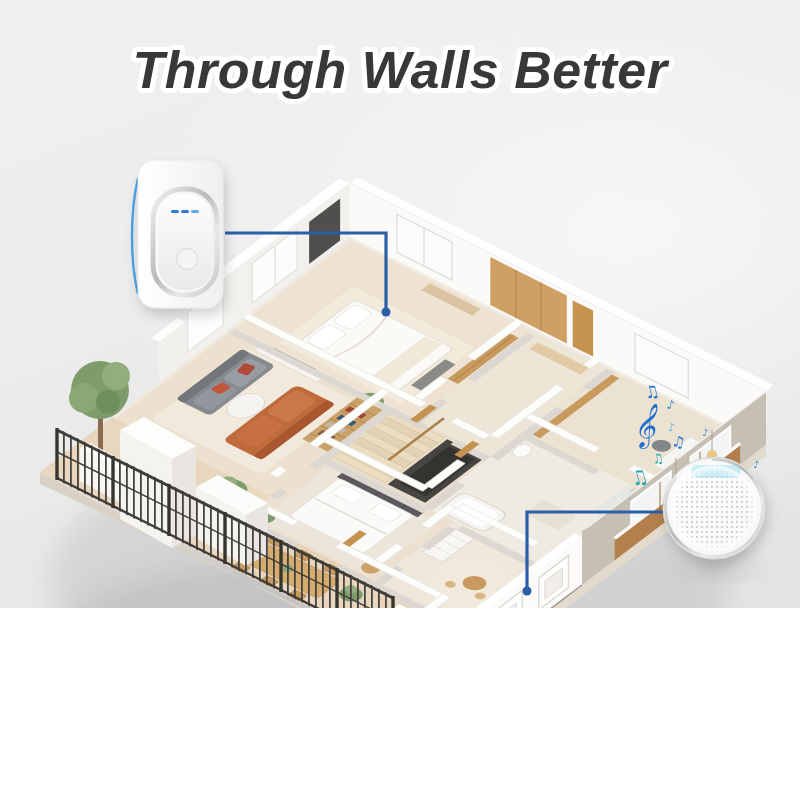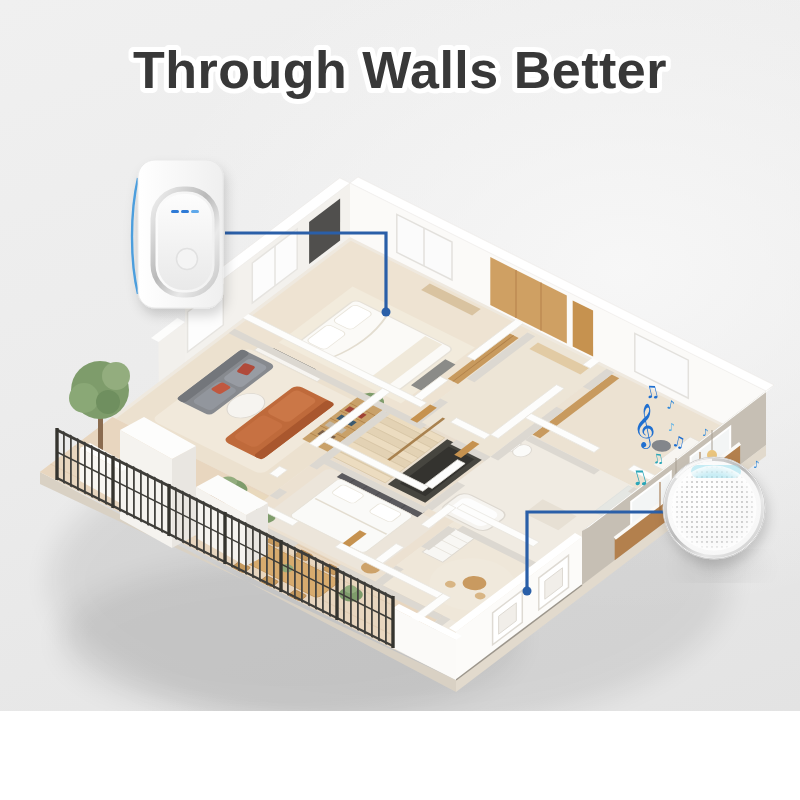--- a/index.html
+++ b/index.html
@@ -1,21 +1,22 @@
 <!DOCTYPE html>
 <html><head>
 <meta charset="utf-8">
 <style>
   html,body{margin:0;padding:0;}
   .stage{
-    position:relative;width:800px;height:711px;overflow:hidden;
+    position:relative;width:800px;height:608px;overflow:hidden;
     background:
       radial-gradient(ellipse at 78% 38%, rgba(248,248,248,.9) 0%, rgba(248,248,248,0) 55%),
       linear-gradient(160deg,#f0f0f0 0%,#ececec 42%,#e3e3e3 100%);
     font-family:"Liberation Sans", sans-serif;
+    font-style:italic;
   }
   svg{display:block;}
   .title-text{
     font-family:"Liberation Sans", sans-serif;
     font-weight:bold;
     letter-spacing:.5px;
   }
   .note{ font-family:"DejaVu Sans", sans-serif; }
 </style>
 </head>

